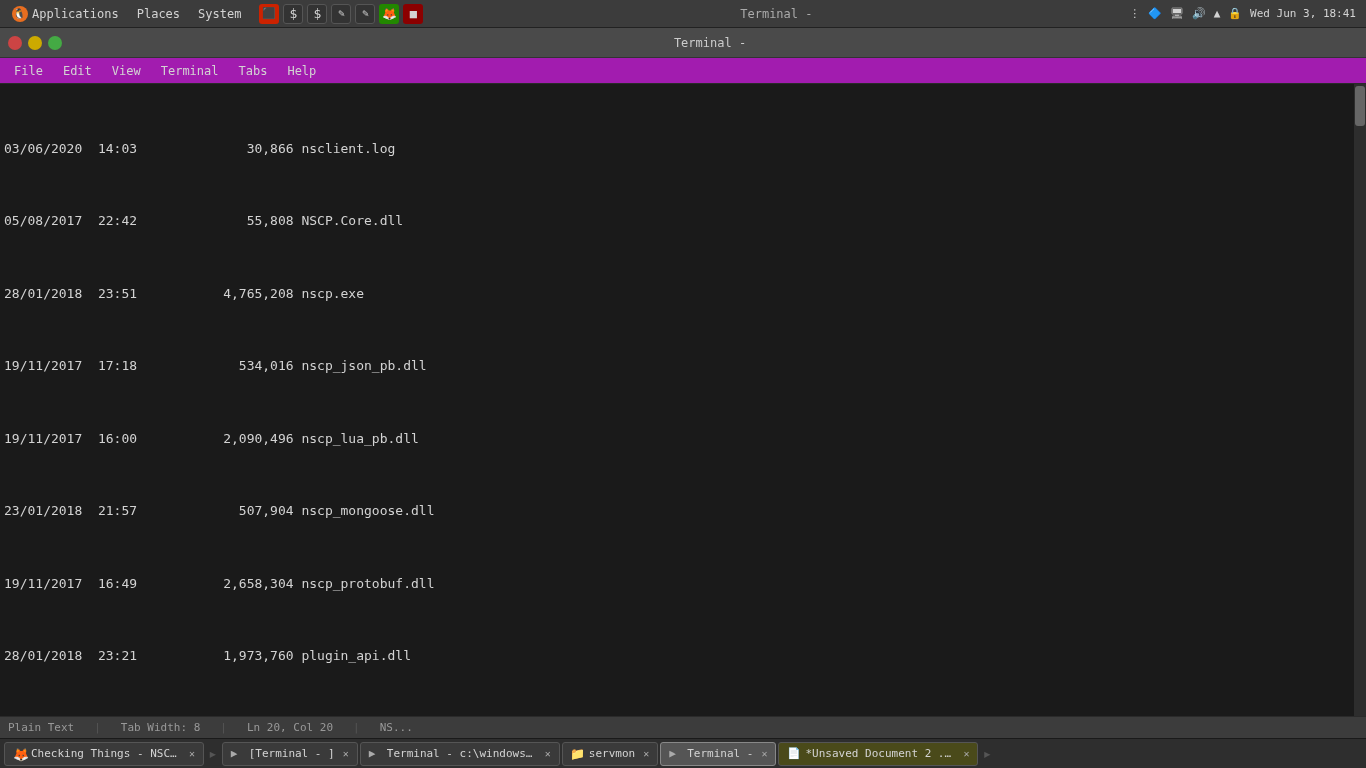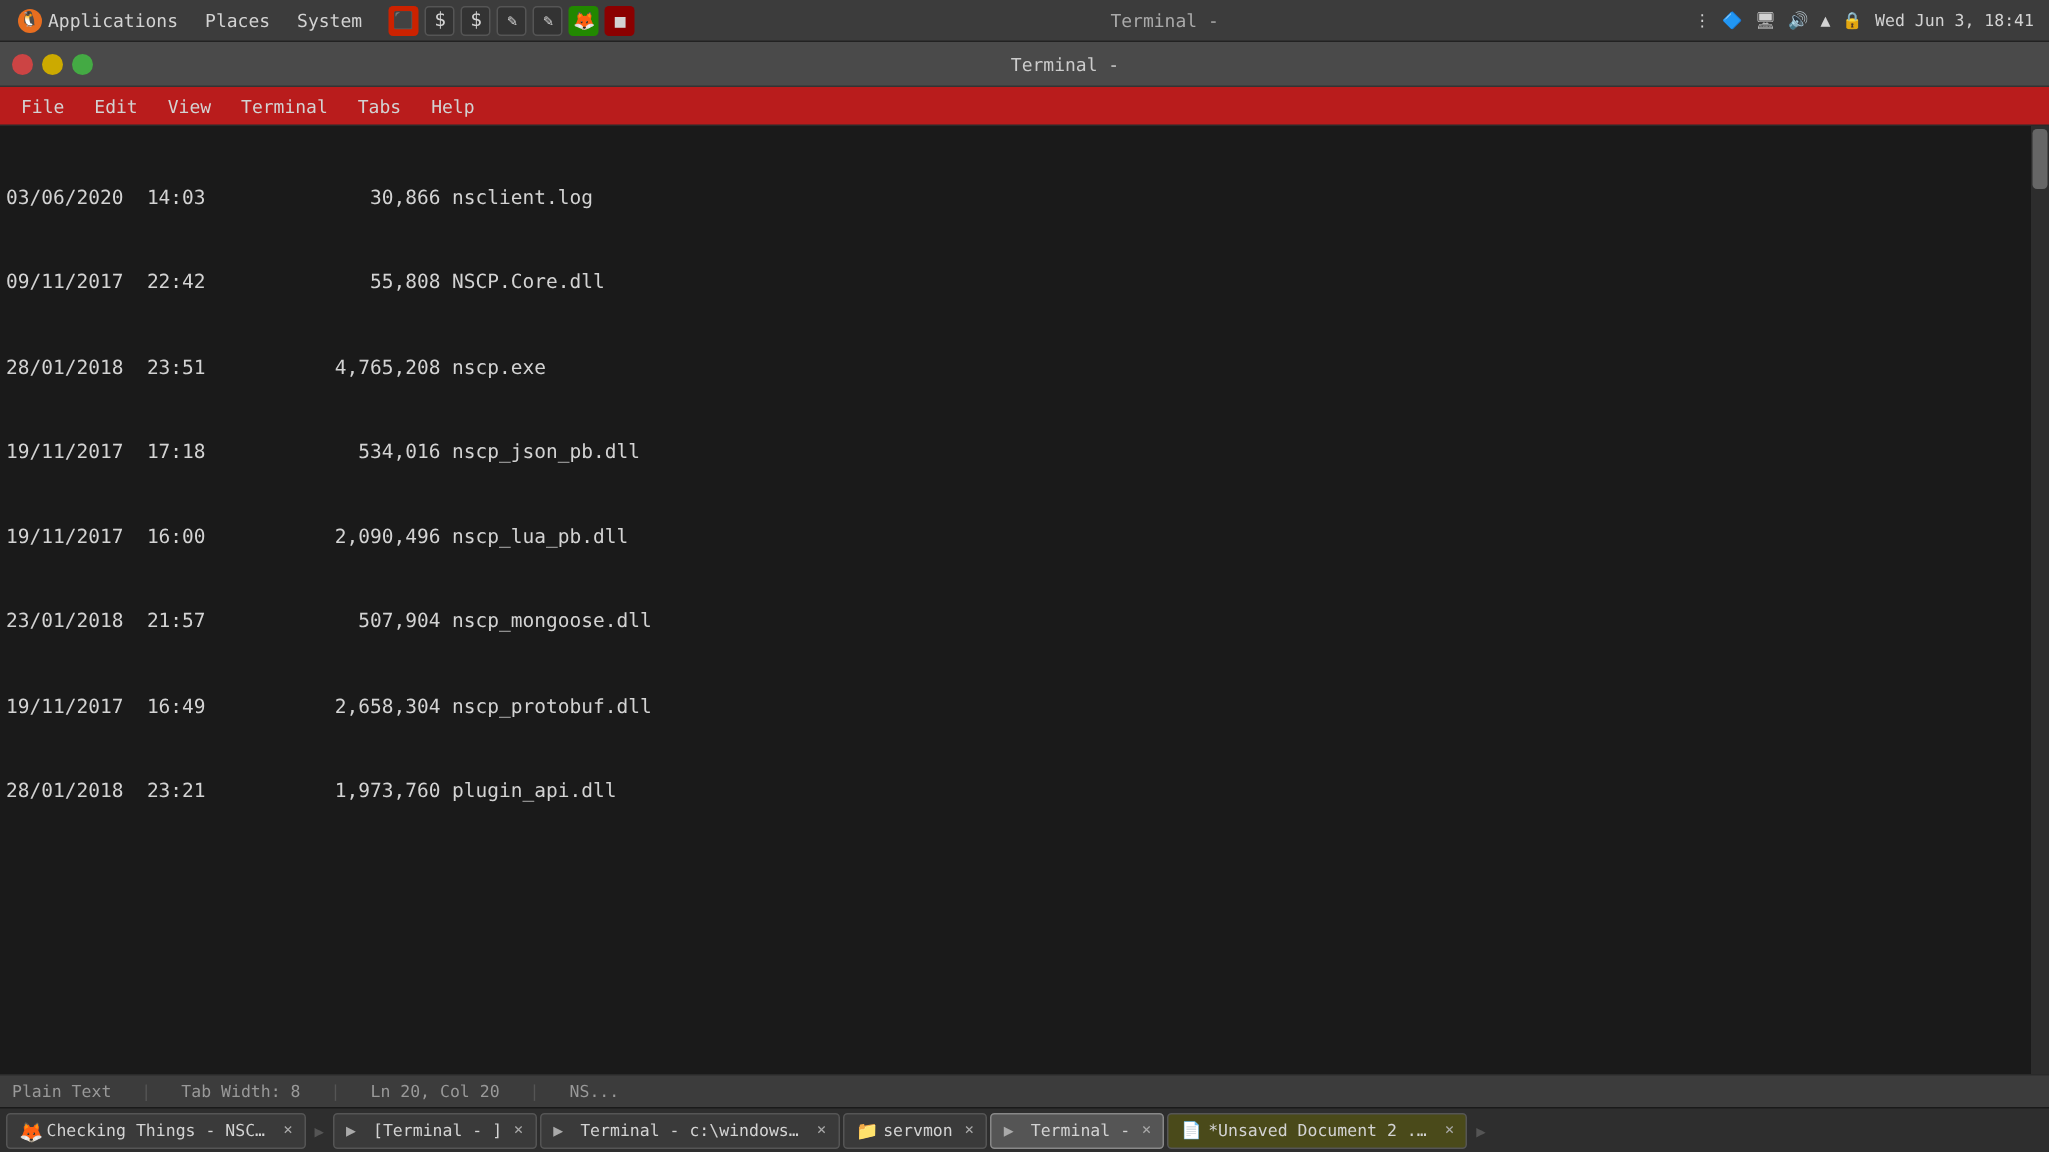--- a/index.html
+++ b/index.html
@@ -123,21 +123,21 @@
     .title-text {
       flex: 1;
       text-align: center;
       color: #ccc;
       font-size: 12px;
     }
 
     
     #terminal-menubar {
       height: 26px;
-      background: #b91c1c;
+      background: #a21caf;
       display: flex;
       align-items: center;
       padding: 0 4px;
       border-bottom: 1px solid #2a2a2a;
     }
     .term-menu-item {
       color: #d3d3d3;
       padding: 2px 10px;
       font-size: 12px;
       cursor: pointer;
@@ -158,20 +158,21 @@
     }
 
     .terminal-lines {
       padding: 2px 4px;
       line-height: 1.45;
       white-space: pre;
     }
 
     .terminal-line {
       display: block;
+      margin-top: 16px;
     }
 
     
     #statusbar {
       height: 22px;
       background: #3c3c3c;
       display: flex;
       align-items: center;
       padding: 0 8px;
       border-top: 1px solid #2a2a2a;
@@ -312,21 +313,21 @@
     <div class="term-menu-item">Edit</div>
     <div class="term-menu-item">View</div>
     <div class="term-menu-item">Terminal</div>
     <div class="term-menu-item">Tabs</div>
     <div class="term-menu-item">Help</div>
   </div>
 
   <div id="terminal-content">
     <div class="terminal-lines">
       <span class="terminal-line">03/06/2020  14:03              30,866 nsclient.log</span>
-      <span class="terminal-line">09/11/2017  22:42              55,808 NSCP.Core.dll</span>
+      <span class="terminal-line">05/08/2017  22:42              55,808 NSCP.Core.dll</span>
       <span class="terminal-line">28/01/2018  23:51           4,765,208 nscp.exe</span>
       <span class="terminal-line">19/11/2017  17:18             534,016 nscp_json_pb.dll</span>
       <span class="terminal-line">19/11/2017  16:00           2,090,496 nscp_lua_pb.dll</span>
       <span class="terminal-line">23/01/2018  21:57             507,904 nscp_mongoose.dll</span>
       <span class="terminal-line">19/11/2017  16:49           2,658,304 nscp_protobuf.dll</span>
       <span class="terminal-line">28/01/2018  23:21           1,973,760 plugin_api.dll</span>
       
       
       
       

